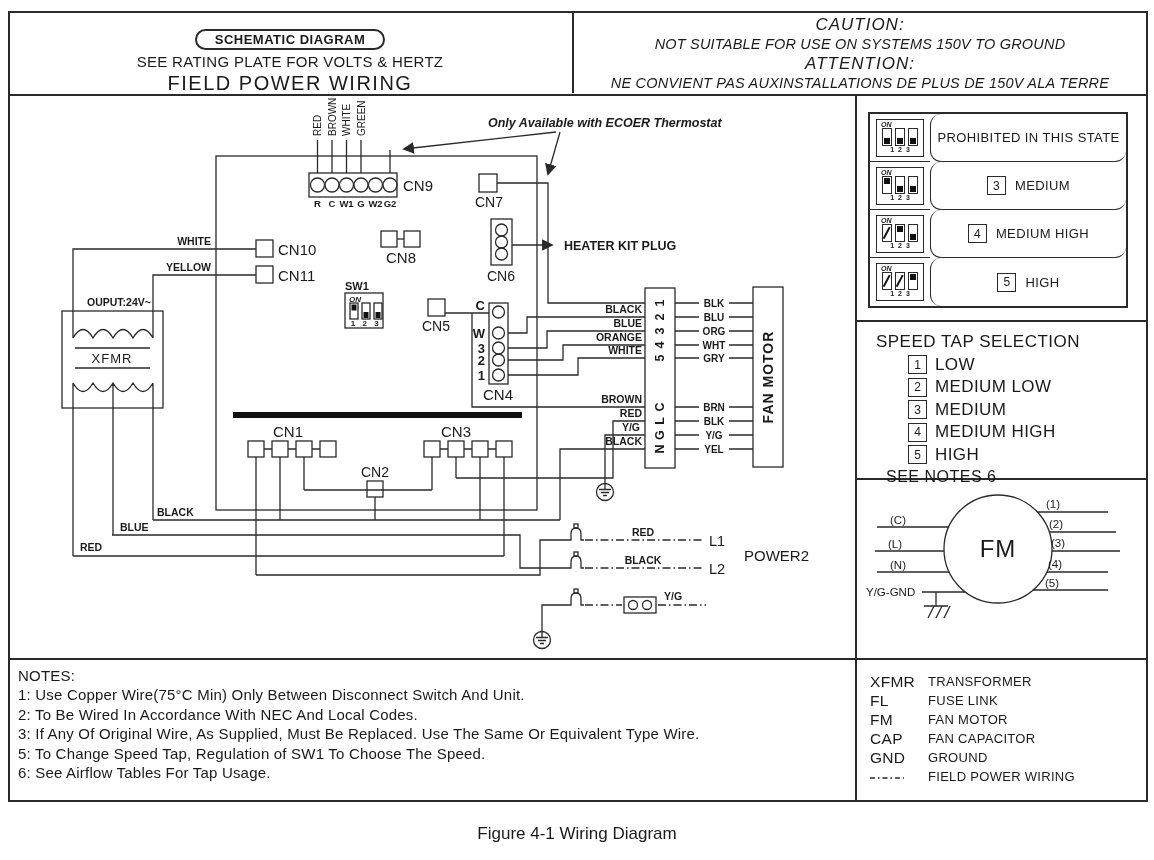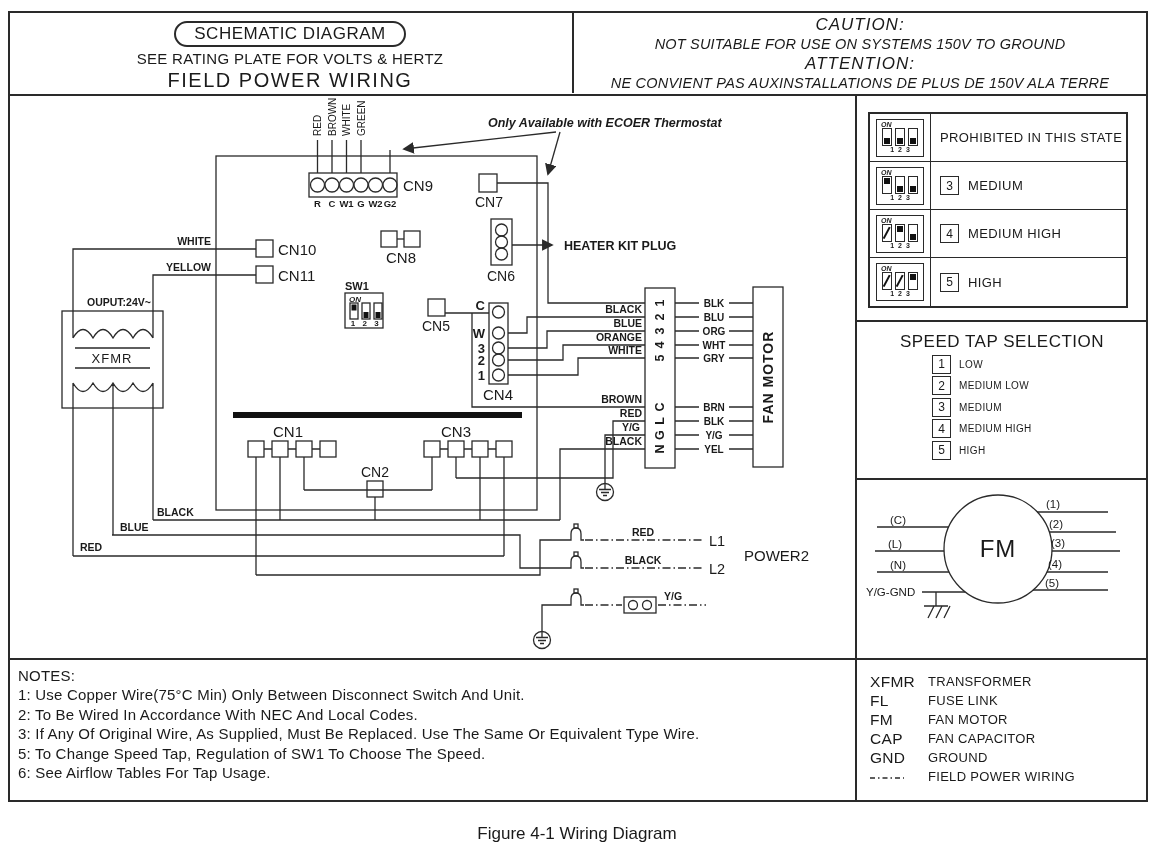--- a/index.html
+++ b/index.html
@@ -3,45 +3,45 @@
 <meta charset="utf-8">
 <style>
   html,body{margin:0;padding:0;background:#fff;}
   body{width:1154px;height:860px;position:relative;font-family:"Liberation Sans","DejaVu Sans",sans-serif;color:#1a1a1a;}
   .abs{position:absolute;}
   .frame{left:8px;top:11px;width:1136px;height:787px;border:2px solid #2a2a2a;}
   .vline,.hline{background:#2a2a2a;}
   
   .hdr-left{left:10px;top:13px;width:560px;height:80px;text-align:center;}
   .hdr-right{left:572px;top:13px;width:572px;height:80px;text-align:center;border-left:2px solid #2a2a2a;font-style:italic;}
-  .pill{display:inline-block;border:2px solid #2a2a2a;border-radius:14px;padding:1px 18px;font-size:17px;letter-spacing:.5px;margin-top:8px;}
+  .pill{display:inline-block;border:2px solid #2a2a2a;border-radius:14px;padding:1px 18px;font-size:13px;letter-spacing:.5px;margin-top:16px;font-weight:bold;}
   .hdr-sub{font-size:15px;margin-top:3px;letter-spacing:.3px;}
   .hdr-title{font-size:20px;letter-spacing:1.5px;margin-top:2px;font-weight:500;}
   .cau{font-size:17px;margin-top:2px;letter-spacing:1px;}
   .cau-sub{font-size:14.5px;margin-top:1px;letter-spacing:.2px;}
   
   .dip-table{left:868px;top:112px;width:256px;height:192px;border:2px solid #2a2a2a;display:grid;grid-template-columns:60px 1fr;grid-template-rows:repeat(4,1fr);}
   .dip-cell{border-bottom:1.5px solid #2a2a2a;display:flex;align-items:center;justify-content:center;}
-  .dip-cell.right{border-left:1.5px solid #2a2a2a;justify-content:flex-start;padding-left:9px;gap:9px;}
+  .dip-cell.right{border-left:1.5px solid #2a2a2a;justify-content:center;gap:9px;border-radius:11px;}
   .dip-cell.last{border-bottom:none;}
   .dipsw{width:42px;height:36px;border:1.5px solid #2a2a2a;padding:0 2px;display:flex;flex-direction:column;align-items:center;}
   .dip-on{align-self:flex-start;font-size:7px;font-weight:bold;font-style:italic;line-height:7px;margin:1px 0 0 2px;}
   .dip-slots{display:flex;gap:3px;margin-top:0px;}
   .slot{width:8px;height:16px;border:1px solid #2a2a2a;position:relative;background:#fff;}
   .slot.up::after{content:"";position:absolute;left:1px;right:1px;top:1px;height:6px;background:#111;}
   .slot.down::after{content:"";position:absolute;left:1px;right:1px;bottom:1px;height:6px;background:#111;}
   .slot.diag::after{content:"";position:absolute;left:-3px;top:7px;width:13px;height:1.6px;background:#111;transform:rotate(-62deg);}
   .dip-scale{font-size:7px;font-weight:bold;letter-spacing:4px;line-height:8px;margin-left:4px;}
   .numbox{width:17px;height:17px;border:1.5px solid #2a2a2a;font-size:12px;display:flex;align-items:center;justify-content:center;flex:0 0 auto;}
   .dip-label{font-size:13px;letter-spacing:.4px;}
   
-  .speedtap{left:872px;top:324px;width:260px;}
+  .speedtap{left:848px;top:324px;width:260px;}
   .st-title{font-size:17px;text-align:center;letter-spacing:.5px;margin-top:8px;}
   .st-item{display:flex;align-items:center;gap:8px;margin:2.5px 0 0 60px;}
-  .st-label{font-size:10px;letter-spacing:.4px;}
+  .st-label{font-size:17px;letter-spacing:.4px;}
   .st-footer{font-size:16px;margin:3px 0 0 38px;letter-spacing:.5px;}
   
   .legend{left:856px;top:660px;width:290px;padding:12px 0 0 14px;box-sizing:border-box;}
   .lg-row{display:flex;align-items:center;height:19px;}
   .lg-abbr{width:58px;font-size:15.5px;letter-spacing:.3px;}
   .lg-desc{font-size:13px;letter-spacing:.3px;}
   
   .notes{left:10px;top:660px;width:840px;padding:6px 0 12px 8px;box-sizing:border-box;}
   .notes div{font-size:15px;line-height:19.4px;letter-spacing:.2px;}
   .caption{left:0;top:824px;width:1154px;text-align:center;font-size:17px;}
@@ -348,20 +348,21 @@
       <span class="st-label">MEDIUM</span>
     </div>
   <div class="st-item">
       <span class="numbox">4</span>
       <span class="st-label">MEDIUM HIGH</span>
     </div>
   <div class="st-item">
       <span class="numbox">5</span>
       <span class="st-label">HIGH</span>
     </div>
+  <div class="st-footer">SEE NOTES 6</div>
 </div>
 
 <svg class="abs" style="left:856px;top:478px;" width="290" height="180" viewBox="856 478 290 180">
   <g stroke="#2a2a2a" stroke-width="1.3" fill="none">
     <circle cx="998" cy="549" r="54"></circle>
     <path d="M877,527 H949 M875,551 H944 M877,572 H949"></path>
     <path d="M922,592 H965 M936,592 V606 M924,606 H948"></path>
     <path d="M928,618 L934,606 M936,618 L942,606 M944,618 L950,606"></path>
     <path d="M1037,512 H1108 M1049,532 H1116 M1052,551 H1120 M1047,572 H1108 M1033,590 H1108"></path>
   </g>

